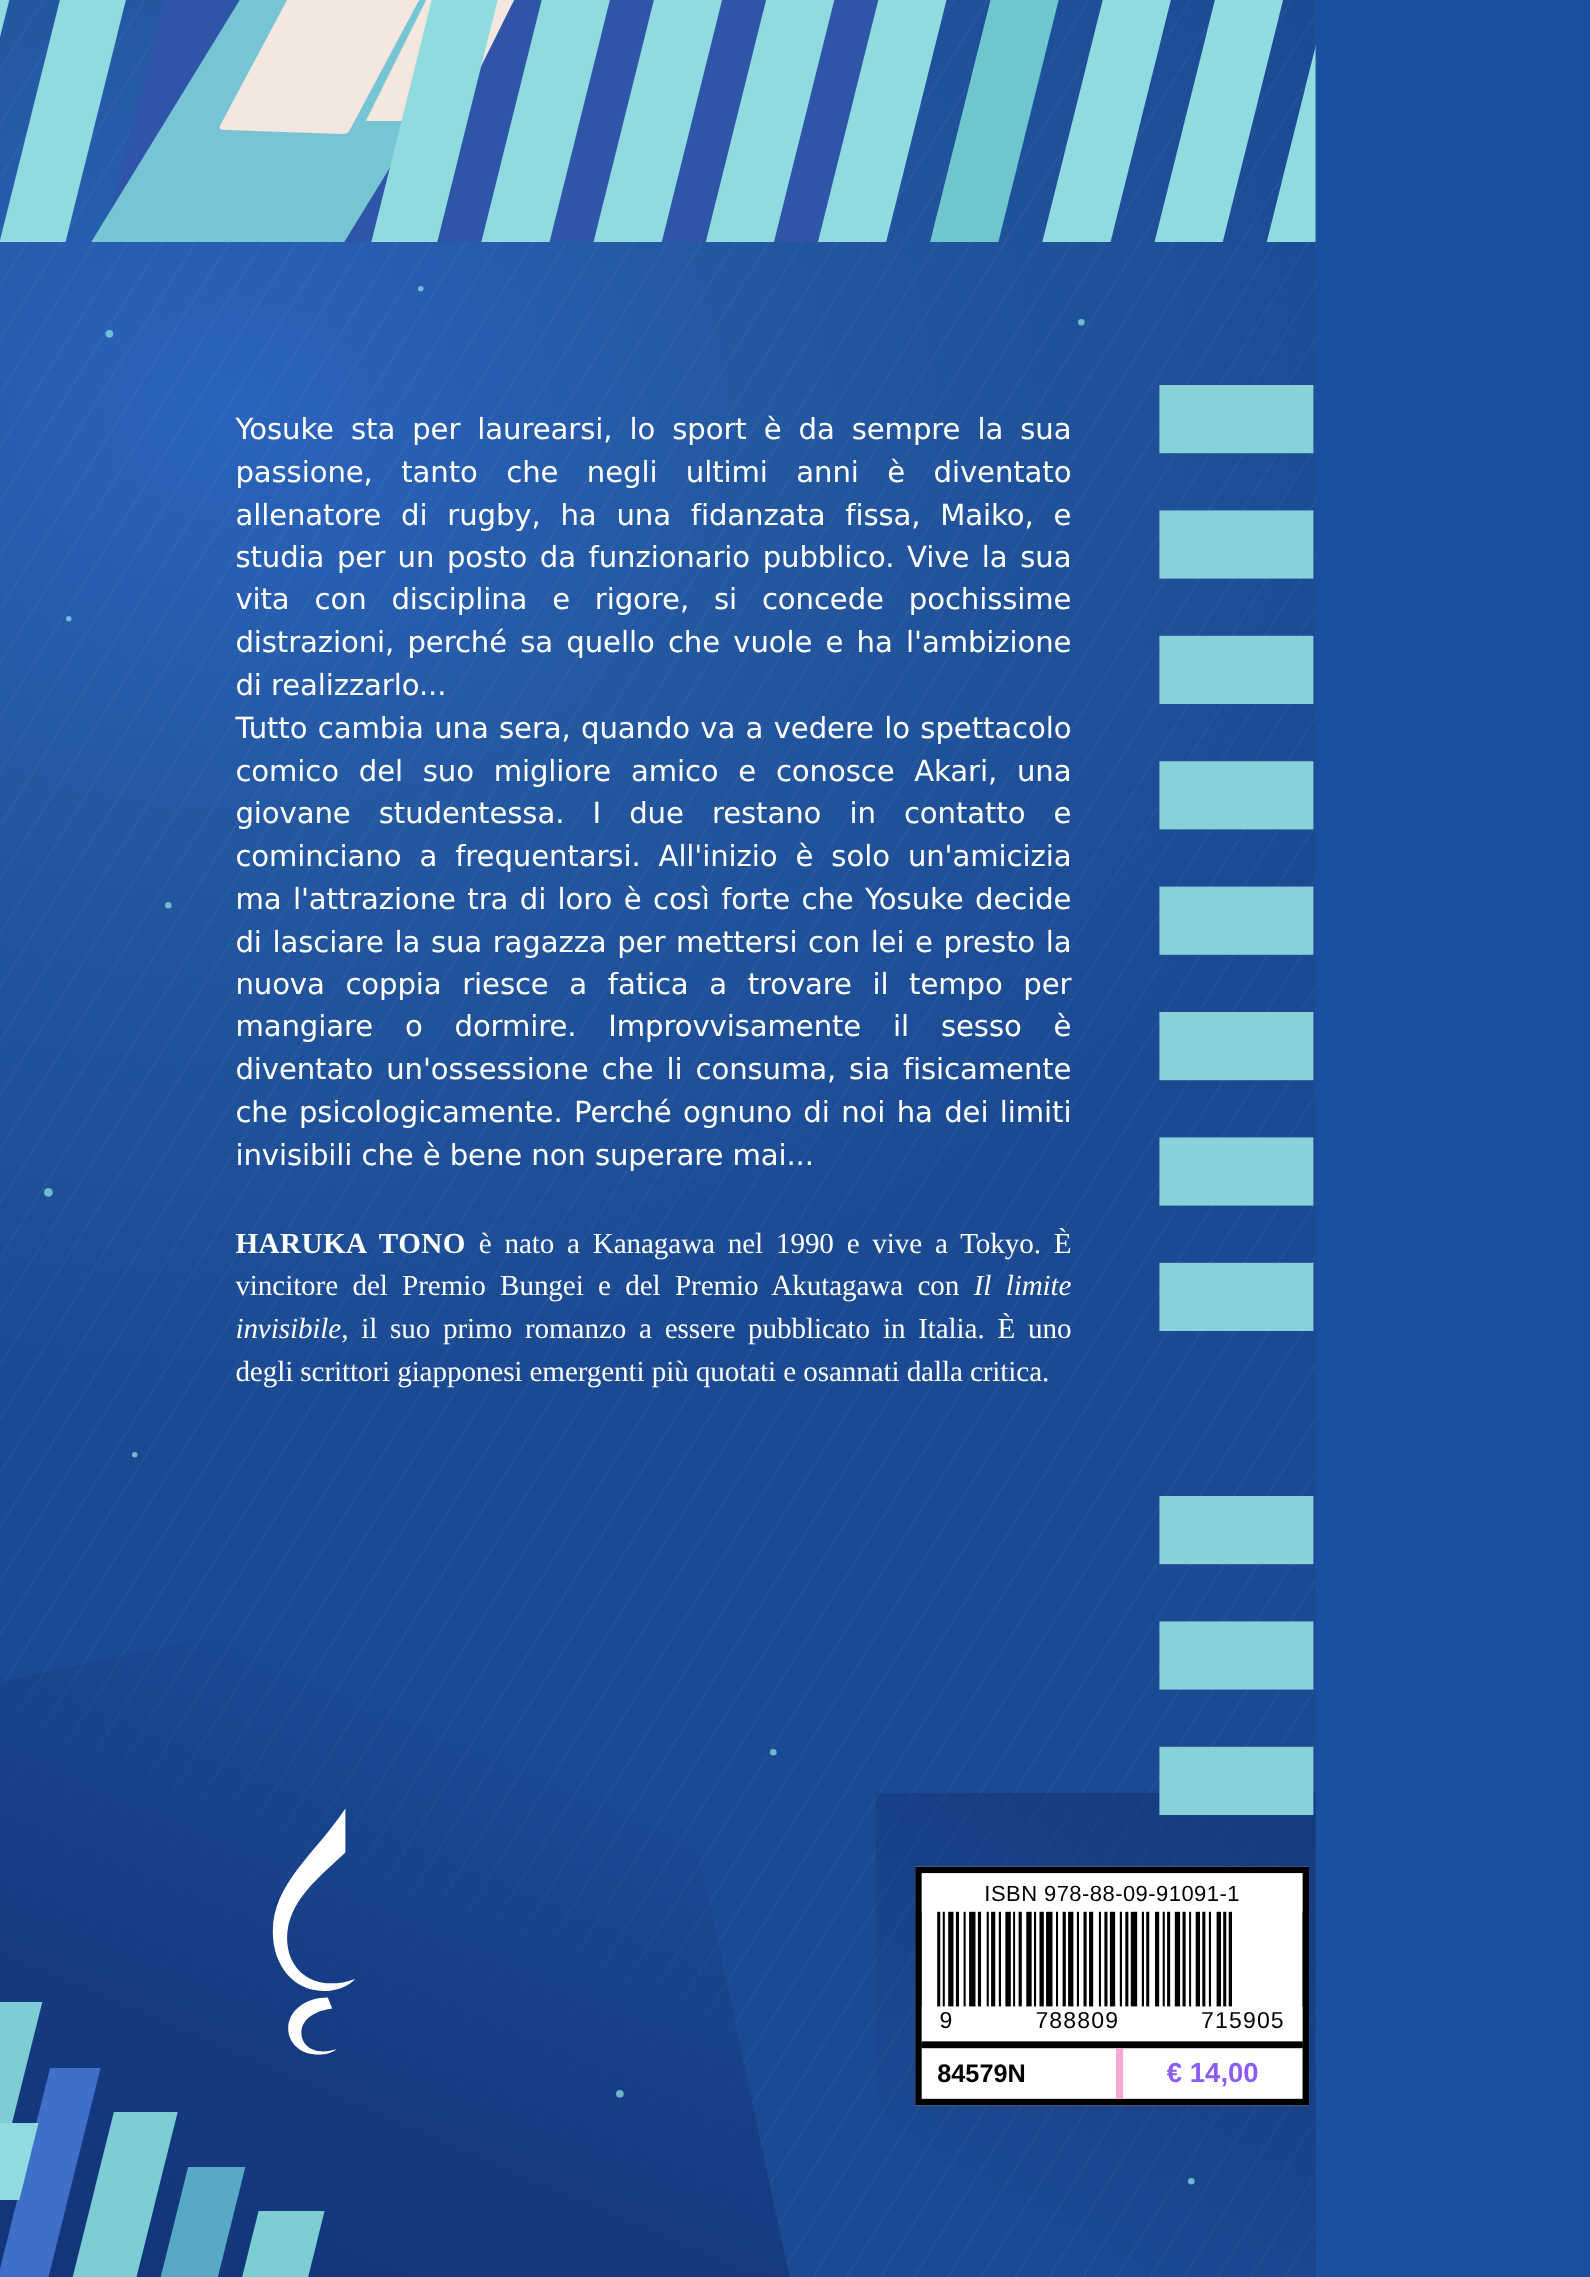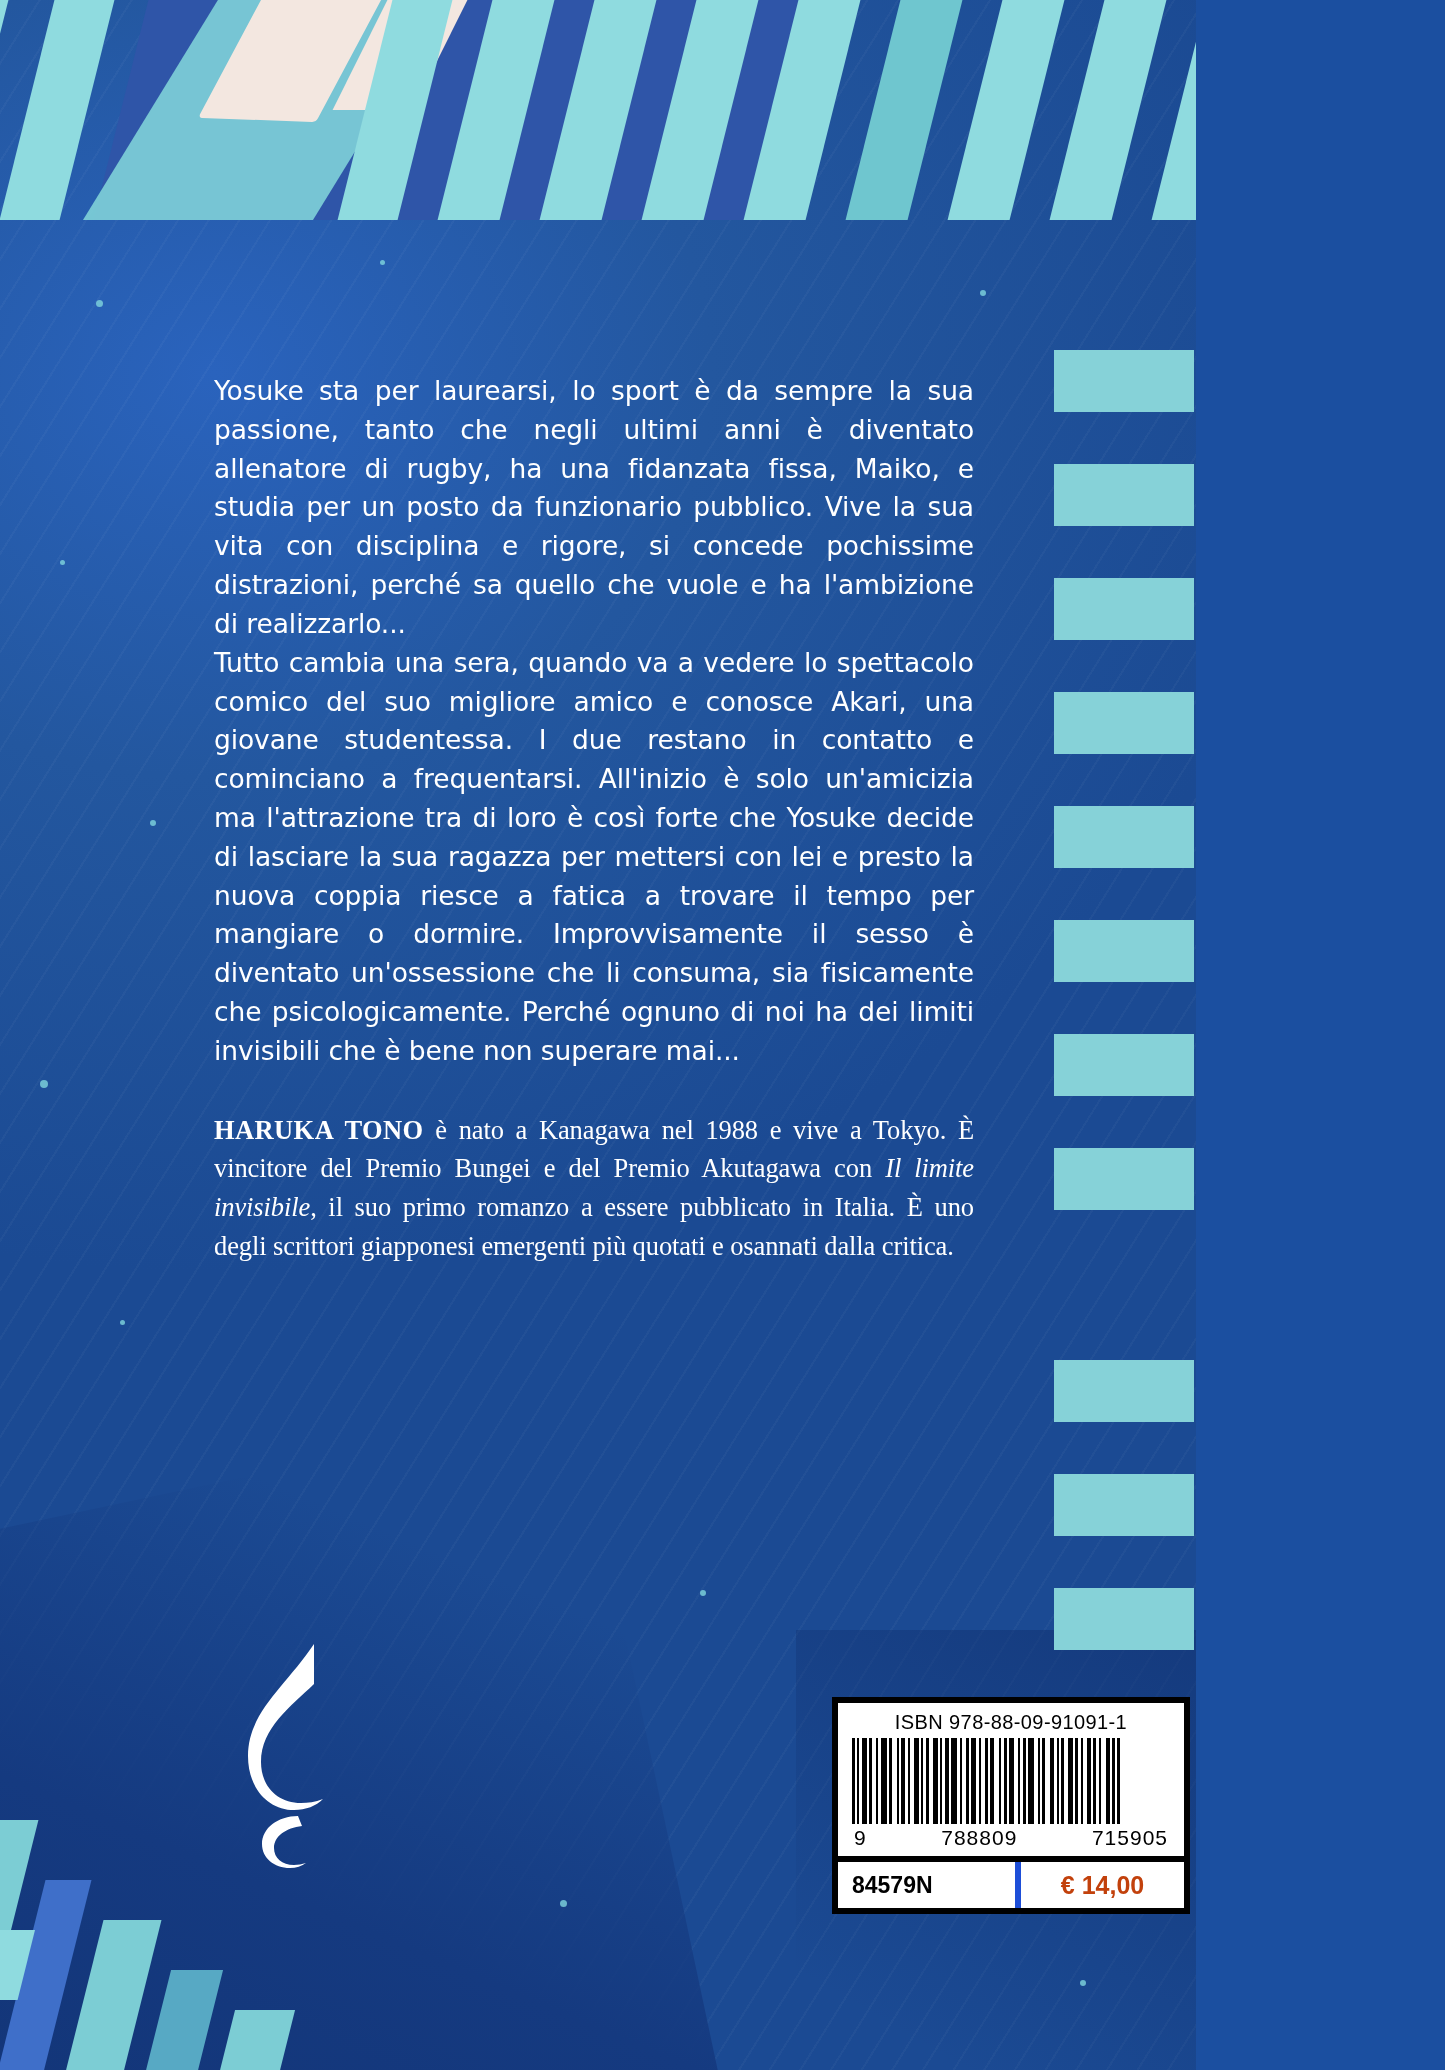--- a/index.html
+++ b/index.html
@@ -226,27 +226,27 @@
     font-size: 23px;
     font-weight: 700;
     display: flex;
     align-items: center;
     padding-left: 14px;
     font-family: "Liberation Sans", sans-serif;
   }
   .price-cell {
     flex: 1;
     background: #fff;
-    color: #c2410c;
+    color: #8b5cf6;
     font-size: 25px;
     font-weight: 700;
     display: flex;
     align-items: center;
     justify-content: center;
-    border-left: 6px solid #1d4ed8;
+    border-left: 6px solid #f9a8d4;
     font-family: "Liberation Sans", sans-serif;
   }
 </style>
 </head>
 <body>
 
 <div class="page">
 
   <div class="bg-base"></div>
   <div class="bg-diag"></div>
@@ -303,21 +303,21 @@
   <div class="speck" style="left:700px; top:1590px;width:6px;  height:6px;"></div>
   <div class="speck" style="left:560px; top:1900px;width:7px;  height:7px;"></div>
   <div class="speck" style="left:1080px;top:1980px;width:6px;  height:6px;"></div>
   <div class="speck" style="left:380px; top:260px; width:5px;  height:5px;"></div>
   <div class="speck" style="left:980px; top:290px; width:6px;  height:6px;"></div>
 
   <div class="copy">
     <p>Yosuke sta per laurearsi, lo sport è da sempre la sua passione, tanto che negli ultimi anni è diventato allenatore di rugby, ha una fidanzata fissa, Maiko, e studia per un posto da funzionario pubblico. Vive la sua vita con disciplina e rigore, si concede pochissime distrazioni, perché sa quello che vuole e ha l'ambizione di realizzarlo...</p>
     <p>Tutto cambia una sera, quando va a vedere lo spettacolo comico del suo migliore amico e conosce Akari, una giovane studentessa. I due restano in contatto e cominciano a frequentarsi. All'inizio è solo un'amicizia ma l'attrazione tra di loro è così forte che Yosuke decide di lasciare la sua ragazza per mettersi con lei e presto la nuova coppia riesce a fatica a trovare il tempo per mangiare o dormire. Improvvisamente il sesso è diventato un'ossessione che li consuma, sia fisicamente che psicologicamente. Perché ognuno di noi ha dei limiti invisibili che è bene non superare mai...</p>
 
-    <p class="bio"><b>HARUKA TONO</b><span> è nato a Kanagawa nel 1988 e vive a Tokyo. È vincitore del Premio Bungei e del Premio Akutagawa con </span><i>Il limite invisibile</i><span>, il suo primo romanzo a essere pubblicato in Italia. È uno degli scrittori giapponesi emergenti più quotati e osannati dalla critica.</span></p>
+    <p class="bio"><b>HARUKA TONO</b><span> è nato a Kanagawa nel 1990 e vive a Tokyo. È vincitore del Premio Bungei e del Premio Akutagawa con </span><i>Il limite invisibile</i><span>, il suo primo romanzo a essere pubblicato in Italia. È uno degli scrittori giapponesi emergenti più quotati e osannati dalla critica.</span></p>
   </div>
 
   <div class="logo">
     <svg viewBox="0 0 140 230" width="140" height="230" aria-hidden="true">
       <path d="M70 0 C48 40 22 66 22 112 c0 34 22 58 48 58 c26 0 48 -24 48 -58 C118 66 92 40 70 0 Z
                M70 18 c16 32 34 54 34 88 c0 26 -15 46 -34 46 c-19 0 -34 -20 -34 -46 c0 -34 18 -56 34 -88 Z" fill="#ffffff" opacity="0"></path>
       <path d="M86 6 C58 48 20 74 20 118 c0 32 20 54 46 54 c12 0 22 -4 29 -11 c-8 3 -15 4 -22 4
                c-24 0 -40 -17 -40 -41 c0 -34 30 -56 53 -78 Z" fill="#ffffff"></path>
       <path d="M52 186 c22 -6 44 -2 58 12 c-10 -4 -22 -5 -34 -2 c14 4 24 12 30 22 c-16 -14 -38 -20 -54 -32 Z" fill="#ffffff" opacity="0"></path>
       <path d="M70 178 c-20 0 -36 12 -36 28 c0 14 12 24 28 24 c6 0 12 -2 16 -5 c-4 1 -8 2 -12 2

